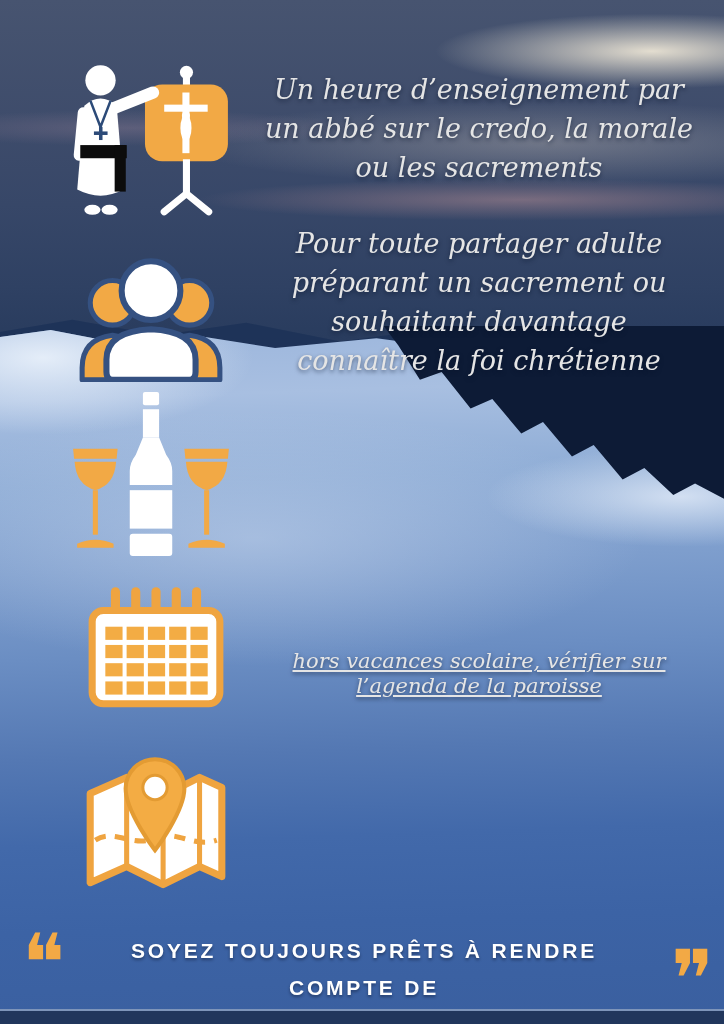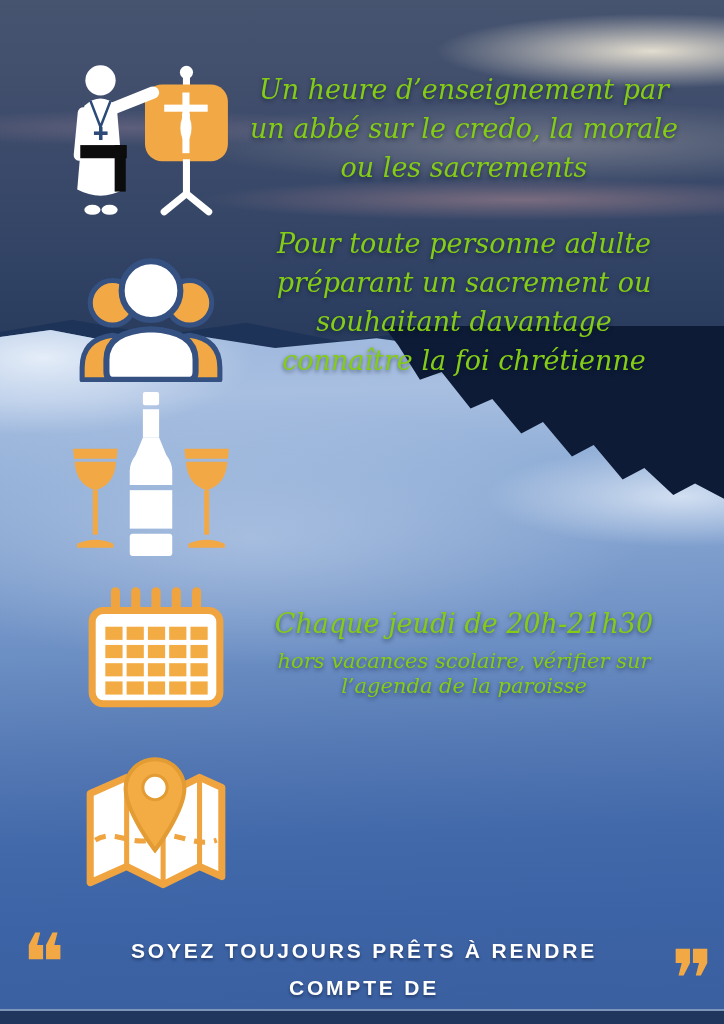--- a/index.html
+++ b/index.html
@@ -34,25 +34,25 @@
     position:absolute;top:326px;left:0;width:100%;height:192px;background:#0d1b36;
     clip-path:polygon(53% 0,100% 0,100% 90%,96% 82%,93% 88%,89% 74%,86% 80%,82% 62%,79% 68%,75% 50%,72% 56%,68% 38%,65% 43%,61% 24%,58% 28%,55% 10%);
   }
   .bg-band-bottom{
     position:absolute;bottom:0;left:0;width:100%;height:13px;background:#21365c;border-top:2px solid #7e95ba;
   }
   
   .icon-box{position:absolute;}
   .icon-box svg{width:100%;height:100%;display:block;}
   .txt{
-    position:absolute;left:233px;width:462px;text-align:center;color:#84cc16;
+    position:absolute;left:248px;width:462px;text-align:center;color:#e5e5e5;
     font-style:italic;font-size:27px;line-height:39px;white-space:pre-wrap;
     text-shadow:0 2px 4px rgba(8,18,40,.55);
   }
-  .txt.small{font-size:21px;line-height:25px;}
+  .txt.small{font-size:21px;line-height:25px;text-decoration:underline;}
   #i1{left:56px;top:58px;width:180px;height:158px;}
   #t1{top:70px;}
   #i2{left:72px;top:248px;width:158px;height:134px;}
   #t2{top:224px;}
   #i3{left:64px;top:390px;width:174px;height:170px;}
   #t3{top:414px;}
   #i4{left:80px;top:583px;width:152px;height:132px;}
   #t4{top:604px;}
   #t4s{top:649px;}
   #i5{left:74px;top:753px;width:162px;height:150px;}
@@ -109,21 +109,21 @@
   <div class="icon-box" id="i2">
     <svg viewBox="0 0 156 132">
       <circle cx="40" cy="54" r="22" fill="#F2A945" stroke="#355181" stroke-width="5"></circle>
       <path d="M 10,130 L 10,118 Q 10,90 40,86 Q 56,88 62,96 L 62,130 Z" fill="#F2A945" stroke="#355181" stroke-width="5" stroke-linejoin="round"></path>
       <circle cx="116" cy="54" r="22" fill="#F2A945" stroke="#355181" stroke-width="5"></circle>
       <path d="M 146,130 L 146,118 Q 146,90 116,86 Q 100,88 94,96 L 94,130 Z" fill="#F2A945" stroke="#355181" stroke-width="5" stroke-linejoin="round"></path>
       <circle cx="78" cy="42" r="29" fill="#fff" stroke="#355181" stroke-width="6"></circle>
       <path d="M 40,130 Q 34,130 34,122 L 34,110 Q 34,82 78,80 Q 122,82 122,110 L 122,122 Q 122,130 116,130 Z" fill="#fff" stroke="#355181" stroke-width="6" stroke-linejoin="round"></path>
     </svg>
   </div>
-  <div class="txt" id="t2">Pour toute personne adulte
+  <div class="txt" id="t2">Pour toute partager adulte
 préparant un sacrement ou
 souhaitant davantage
 connaître la foi chrétienne</div>
 
   <div class="icon-box" id="i3">
     <svg viewBox="0 0 172 168">
       <g id="glass" fill="#F2A945">
         <path d="M 9,58 L 53,58 L 52,68 L 10,68 Z"></path>
         <path d="M 10.5,71 Q 12,94 31,99 Q 50,94 51.5,71 Z"></path>
         <rect x="28.5" y="99" width="5" height="44"></rect>
@@ -167,21 +167,20 @@
           <rect x="88" y="79" width="17" height="13"></rect>
           <rect x="109" y="79" width="17" height="13"></rect>
         <rect x="25" y="97" width="17" height="13"></rect>
           <rect x="46" y="97" width="17" height="13"></rect>
           <rect x="67" y="97" width="17" height="13"></rect>
           <rect x="88" y="97" width="17" height="13"></rect>
           <rect x="109" y="97" width="17" height="13"></rect>
       </g>
     </svg>
   </div>
-  <div class="txt" id="t4">Chaque jeudi de 20h-21h30</div>
   <div class="txt small" id="t4s">hors vacances scolaire, vérifier sur
 l’agenda de la paroisse</div>
 
   <div class="icon-box" id="i5">
     <svg viewBox="0 0 160 148">
       <path d="M 16,40 L 52,24 L 88,42 L 124,24 L 146,34 L 146,122 L 124,112 L 88,130 L 52,112 L 16,128 Z" fill="#fff" stroke="#EFA440" stroke-width="7" stroke-linejoin="round"></path>
       <path d="M 52,24 L 52,112 M 88,42 L 88,130 M 124,24 L 124,112" stroke="#EFA440" stroke-width="5" fill="none"></path>
       <path d="M 21,86 C 40,74 58,94 80,84 C 100,75 118,94 141,86" stroke="#EFA440" stroke-width="5" stroke-dasharray="11 9" fill="none"></path>
       <path d="M 80,6 C 64,6 51,19 51,35 C 51,58 80,96 80,96 C 80,96 109,58 109,35 C 109,19 96,6 80,6 Z" fill="#F3AC44" stroke="#E39B33" stroke-width="4"></path>
       <circle cx="80" cy="34" r="12" fill="#fff" stroke="#E39B33" stroke-width="3"></circle>

